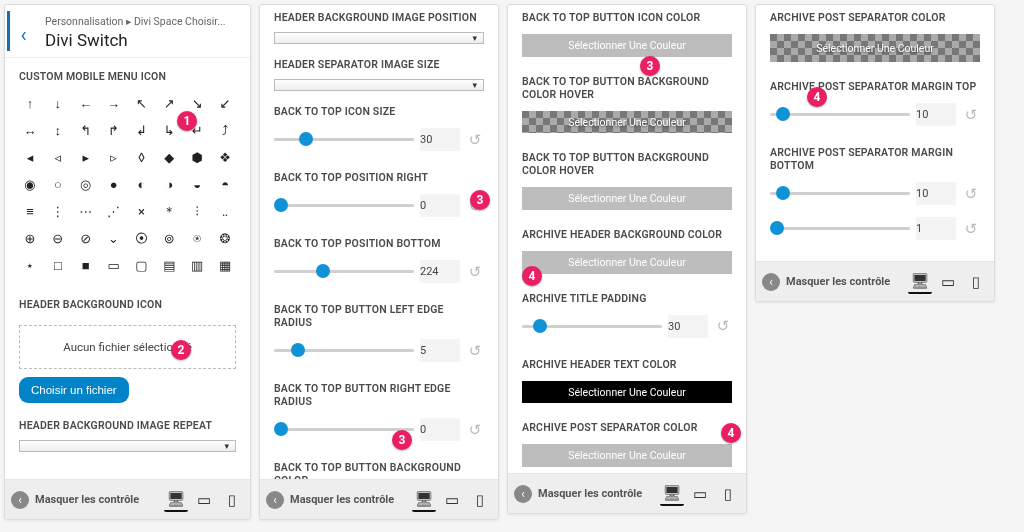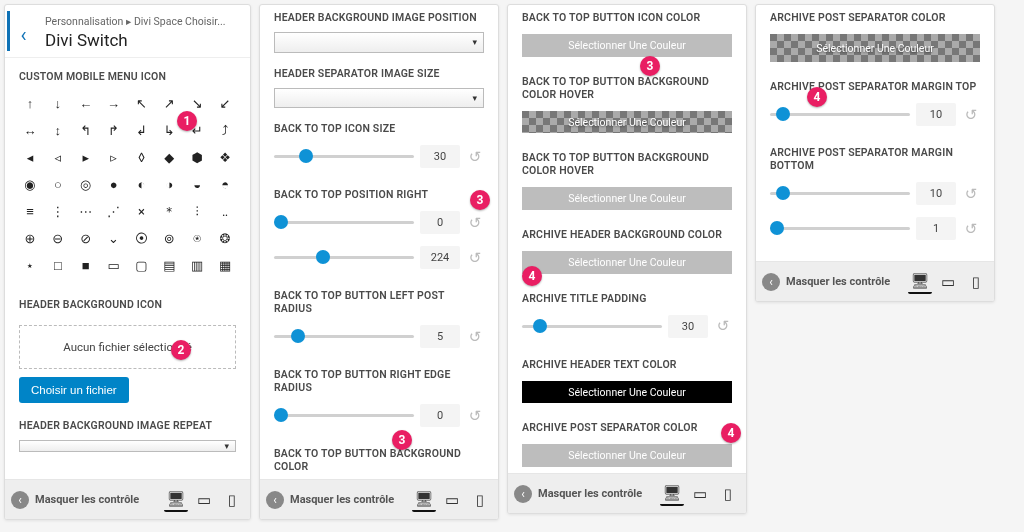--- a/index.html
+++ b/index.html
@@ -103,21 +103,21 @@
       font-size: 11.5px;
       color: #444;
       margin-bottom: 8px;
     }
     .btn-file {
       background: #0084c7;
       color: #fff;
       border: none;
       font-size: 11.5px;
       padding: 7px 12px;
-      border-radius: 3px;
+      border-radius: 9px;
       cursor: pointer;
     }
 
     
     .select {
       margin: 2px 14px 2px;
       height: 24px;
       border: 1px solid #bbb;
       background: linear-gradient(#fff,#eee);
       display: flex;
@@ -151,21 +151,20 @@
       position: absolute;
       top: -6px;
       width: 14px;
       height: 14px;
       background: #0f92d6;
       border-radius: 50%;
       cursor: grab;
     }
     .slider-val {
       width: 40px;
-      text-align: center;
       font-size: 11px;
       background: #f4f4f4;
       padding: 5px 0;
       border-radius: 2px;
       color: #444;
     }
     .reset {
       width: 18px;
       height: 18px;
       color: #bbb;
@@ -397,31 +396,32 @@
     <div class="slider-block">
       <div class="slider-row">
         <div class="slider-track">
             <div class="slider-thumb" style="left:0%"></div>
           </div>
         <div class="slider-val">0</div>
         <div class="reset">↺</div>
       </div>
     </div>
 
+    <div class="section-label">BACK TO TOP POSITION BOTTOM</div>
     <div class="slider-block">
       <div class="slider-row">
         <div class="slider-track">
             <div class="slider-thumb" style="left:30%"></div>
           </div>
         <div class="slider-val">224</div>
         <div class="reset">↺</div>
       </div>
     </div>
 
-    <div class="section-label">BACK TO TOP BUTTON LEFT POST RADIUS</div>
+    <div class="section-label">BACK TO TOP BUTTON LEFT EDGE RADIUS</div>
     <div class="slider-block">
       <div class="slider-row">
         <div class="slider-track">
             <div class="slider-thumb" style="left:12%"></div>
           </div>
         <div class="slider-val">5</div>
         <div class="reset">↺</div>
       </div>
     </div>
 

